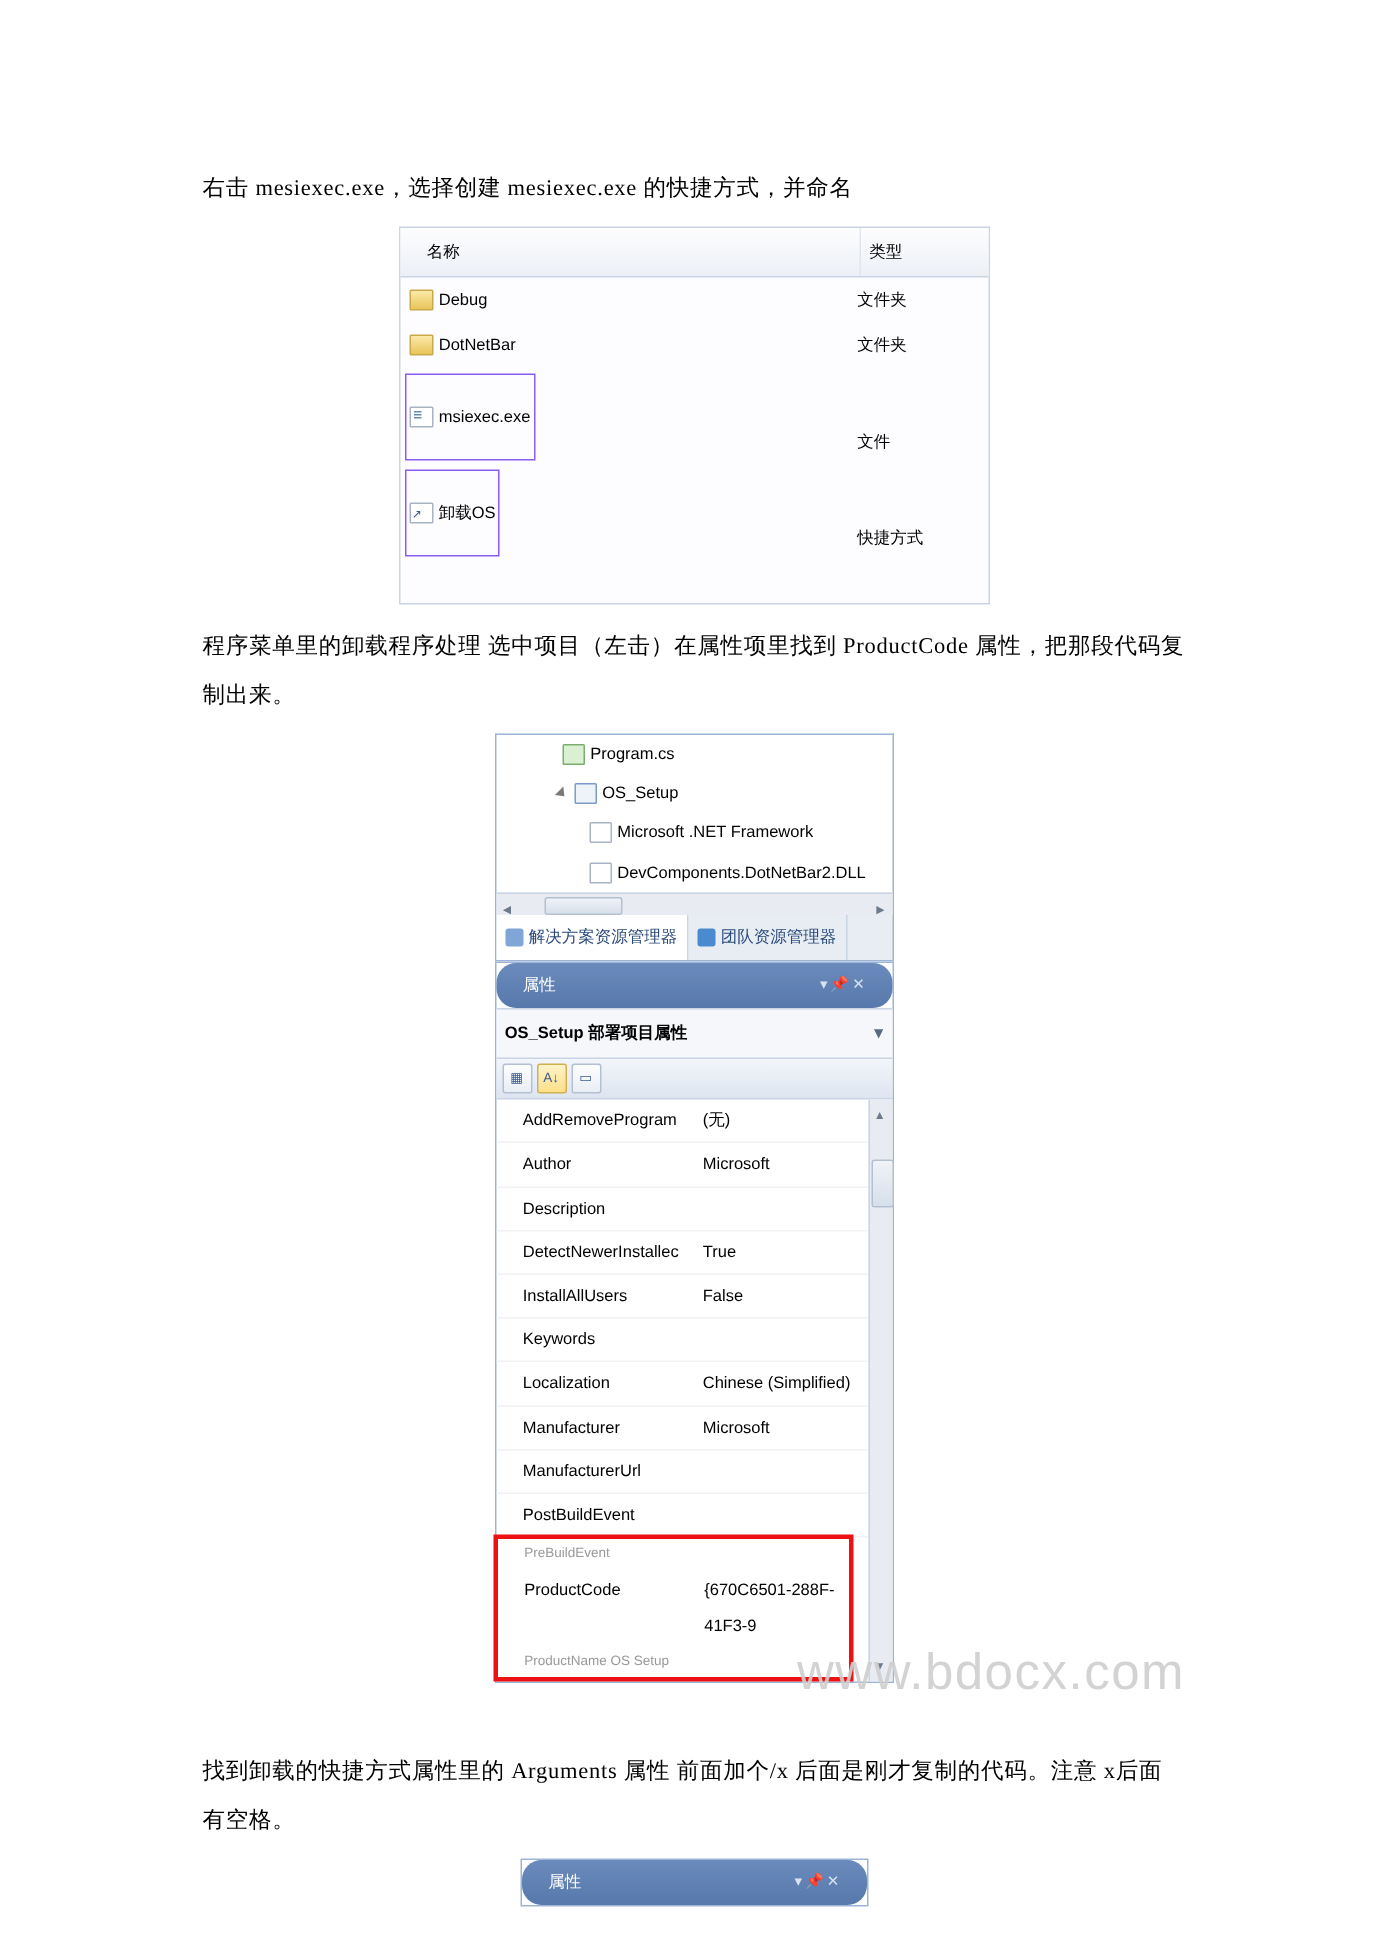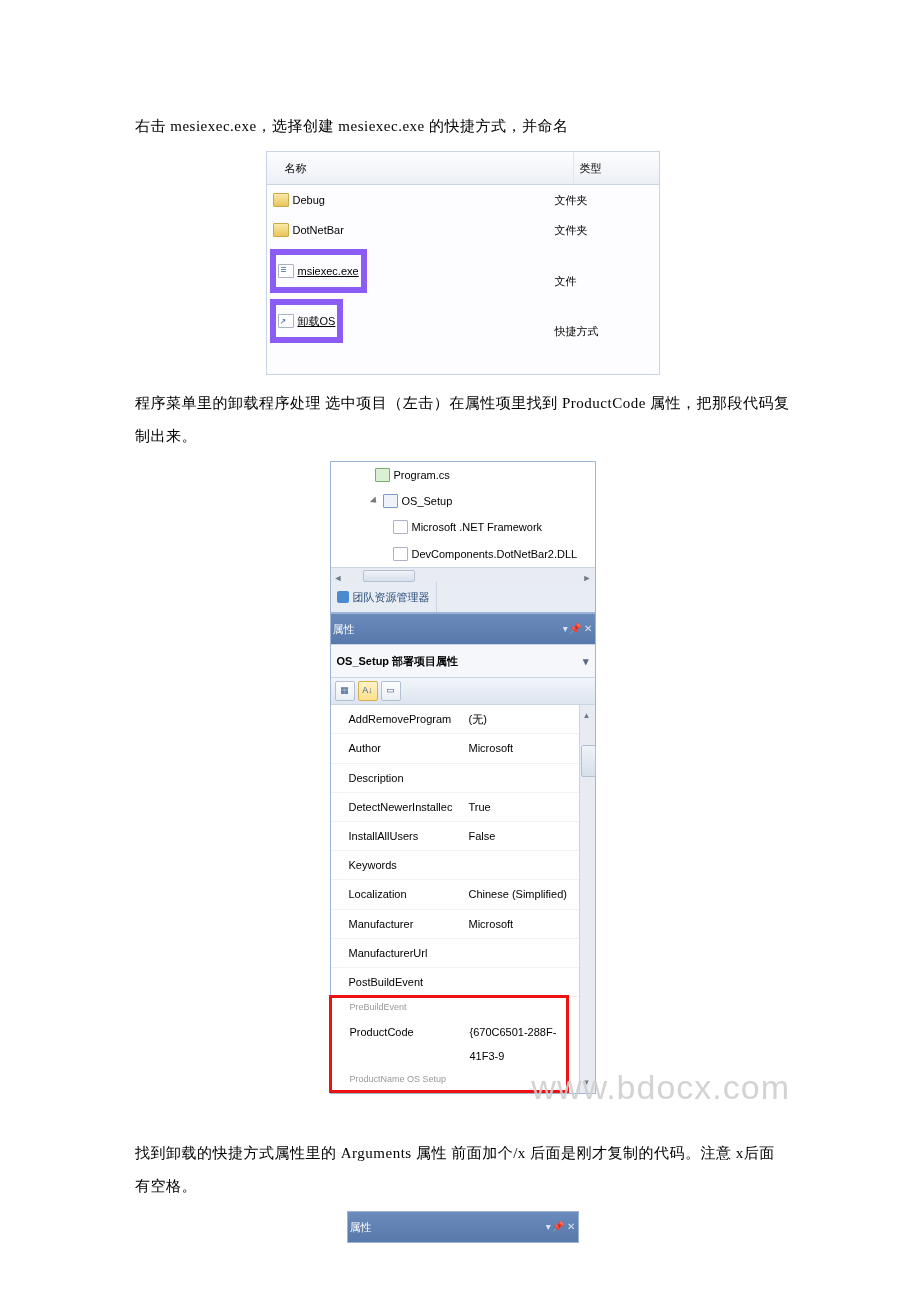--- a/index.html
+++ b/index.html
@@ -36,31 +36,31 @@
   }
   .filebox-header {
     display: flex;
     background: linear-gradient(#fdfdfe,#ecf0f6);
     border-bottom: 1px solid #c9d4e4;
   }
   .fh-col1 { flex: 0 0 270px; padding: 4px 18px; border-right: 1px solid #e1e6ee;}
   .fh-col2 { flex: 1; padding: 4px 6px; }
   .filebox-row { display: flex; padding: 2px 0; align-items: flex-end; }
   .fr-col1 { flex: 0 0 270px; padding: 1px 6px; display:flex; align-items:center; gap:4px;}
-  .fr-col2 { flex: 1; padding: 1px 6px; }
+  .fr-col2 { flex: 1; padding: 1px 6px; margin-left: 17px; }
   .folder-icon, .file-icon, .shortcut-icon {
     width: 14px; height: 12px; display:inline-block;
   }
   .folder-icon { background: linear-gradient(#fce9a9,#e8c559); border:1px solid #c9a94a; border-radius:1px;}
   .file-icon { background:#fff; border:1px solid #a8b3c4; border-radius:1px; position:relative;}
   .file-icon::after{content:""; position:absolute; left:2px; top:2px; width:5px; height:1px; background:#6b8bb0; box-shadow:0 2px 0 #6b8bb0, 0 4px 0 #6b8bb0;}
   .shortcut-icon { background:#fff; border:1px solid #a8b3c4; border-radius:1px; position:relative;}
   .shortcut-icon::after{content:"↗"; position:absolute; left:1px; top:-2px; font-size:8px; color:#3a5a9c;}
   .redbox {
-    border: 6px solid #8b5cf6; padding: 4px 2px; margin-left:-3px;text-decoration:underline;
+    border: 1px solid #8b5cf6; padding: 16px 2px; margin-left:-3px;
   }
   .redbox-inner{ display:flex; align-items:center; gap:4px;}
   .filebox-spacer { height: 28px; }
 
   
   .vsbox {
     width: 266px;
     font-family: "Microsoft YaHei", Tahoma, sans-serif;
     font-size: 11px;
     background: #fff;
@@ -92,22 +92,23 @@
   .vs-tab-icon{ width:12px; height:12px; background:#7fa6d6; border-radius:2px;}
   .vs-tab-icon.team{ background:#4a8bd0;}
 
   .vs-prop-panel{
     border: 1px solid #9db4d6;
     background:#fff;
     margin-top:0;
   }
   .vs-prop-title{
     background: linear-gradient(#6b8bbd,#5778aa);
-    color:#fff; padding:3px 2px; display:flex; align-items:center; justify-content:space-between;
+    color:#fff; padding:3px 18px; display:flex; align-items:center; justify-content:space-between;
     font-size:11px;
+    border-radius:13px;
   }
   .vs-prop-title-icons{ display:flex; gap:2px; align-items:center; color:#d8e2f0; font-size:10px;}
   .vs-prop-sub{ padding:4px 6px; background:#f5f7fb; border-top:1px solid #c9d4e4; border-bottom:1px solid #c9d4e4; font-weight:bold; display:flex; align-items:center;}
   .vs-prop-sub .dd{ margin-left:auto; color:#5a6a80;}
   .vs-toolbar{
     background: linear-gradient(#f2f5fa,#dde5f0); padding:3px 4px; border-bottom:1px solid #c9d4e4;
     display:flex; gap:3px;
   }
   .tb-btn{ width:18px; height:18px; border:1px solid #b3c0d2; background:linear-gradient(#fdfdfe,#e9eef5); border-radius:2px; display:flex; align-items:center; justify-content:center; font-size:9px; color:#3a5a8c;}
   .tb-btn.sel{ background:linear-gradient(#fff3c9,#ffe08a); border-color:#d2b04e;}
@@ -215,20 +216,24 @@
         </div>
         <div class="vs-tree-row lvl2">
           <span class="dll-icon"></span>
           <span>DevComponents.DotNetBar2.DLL</span>
         </div>
         <div class="vs-scrollbar-bottom">
             <span class="vs-scrollbar-thumb"></span>
           </div>
       </div>
       <div class="vs-tabs-footer">
+        <div class="vs-tab active">
+          <span class="vs-tab-icon"></span>
+          <span>解决方案资源管理器</span>
+        </div>
         <div class="vs-tab">
           <span class="vs-tab-icon team"></span>
           <span>团队资源管理器</span>
         </div>
       </div>
 
       <div class="vs-prop-panel">
         <div class="vs-prop-title">
           <span>属性</span>
           <span class="vs-prop-title-icons">

